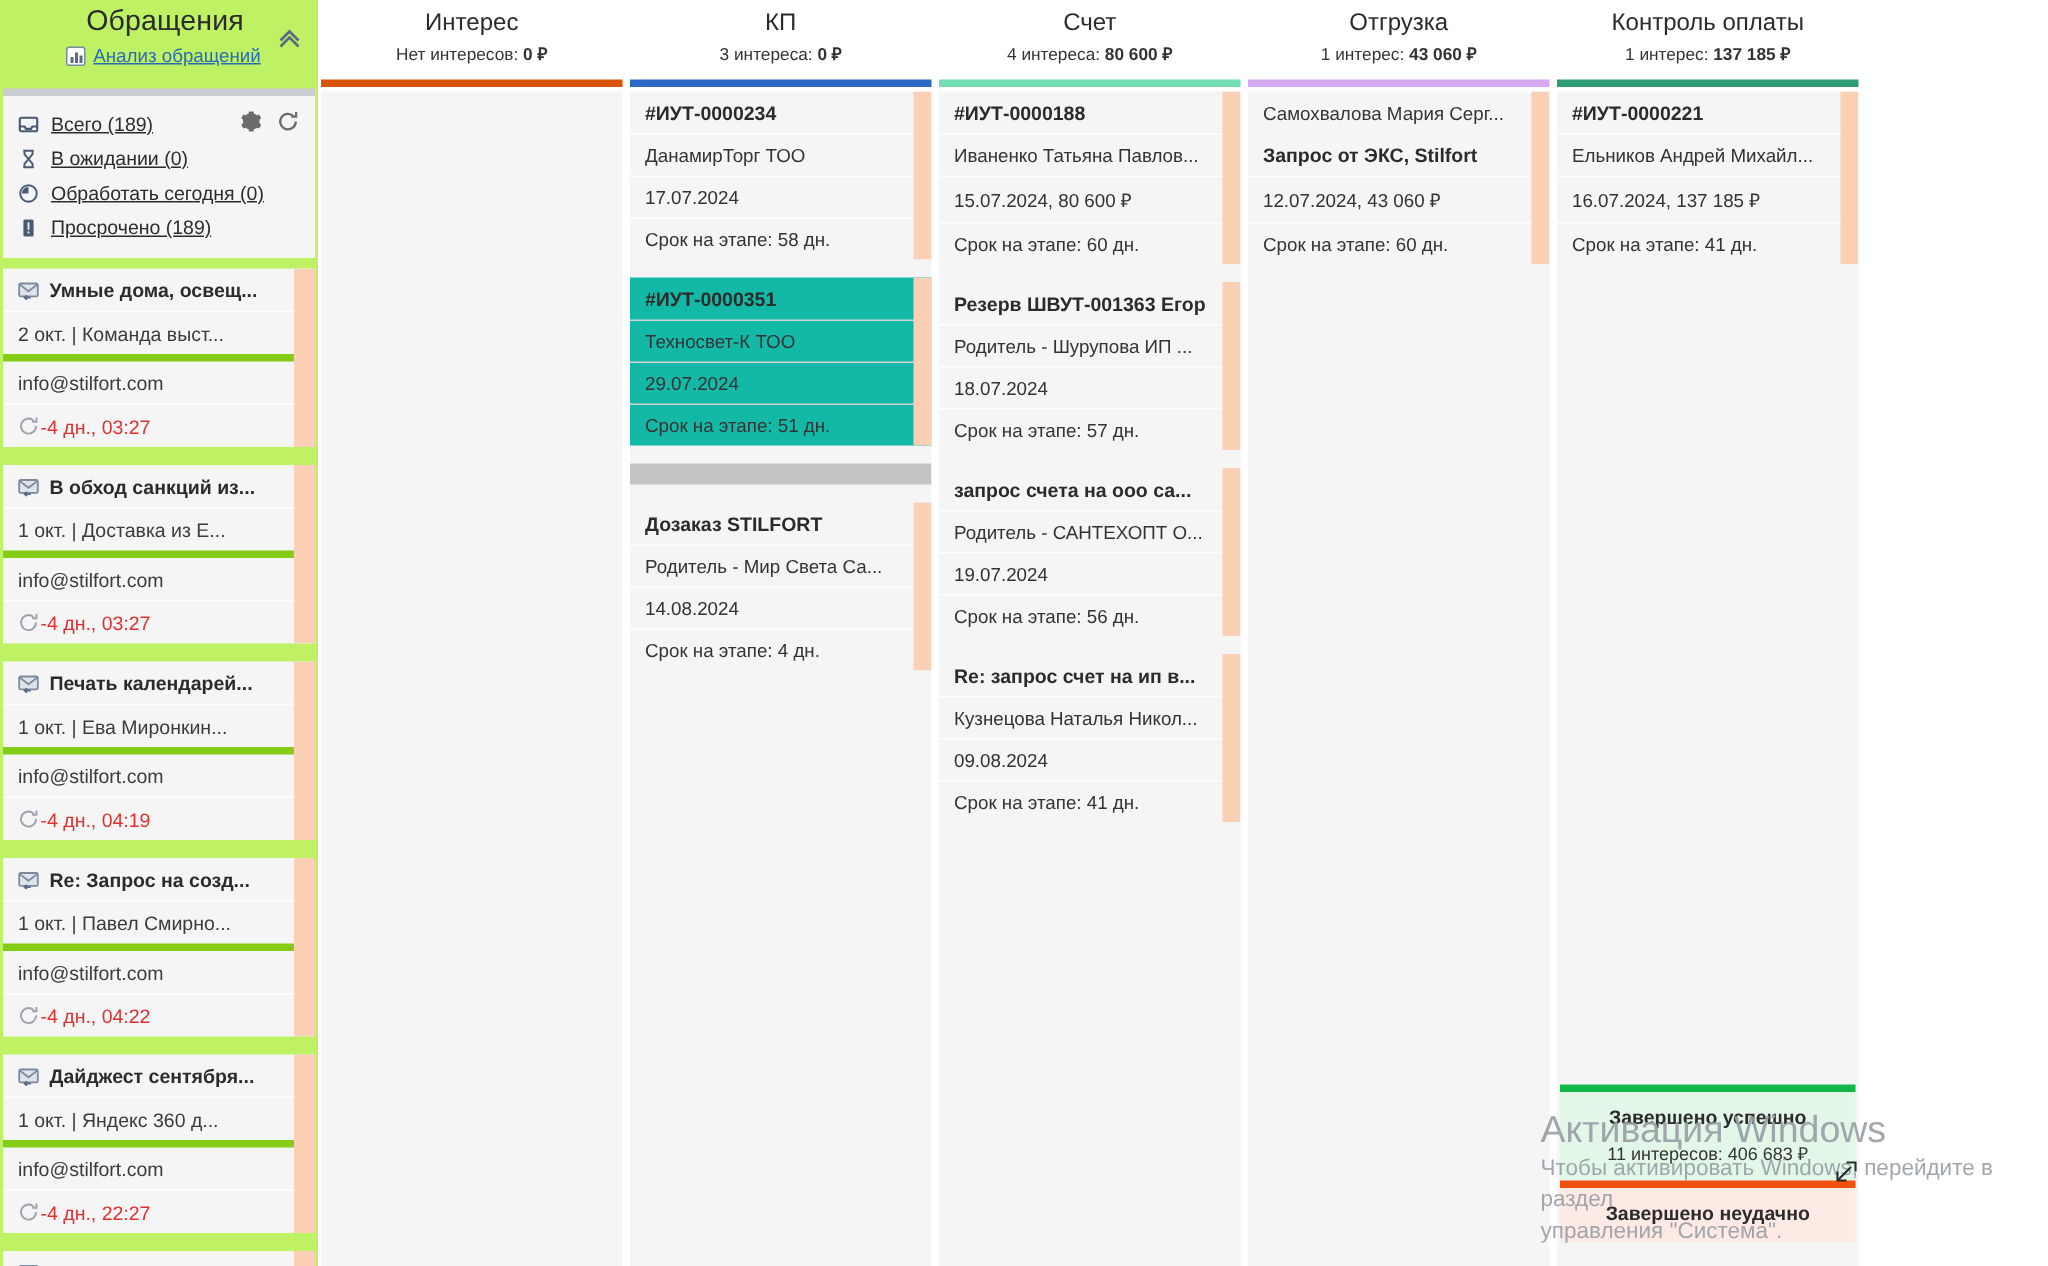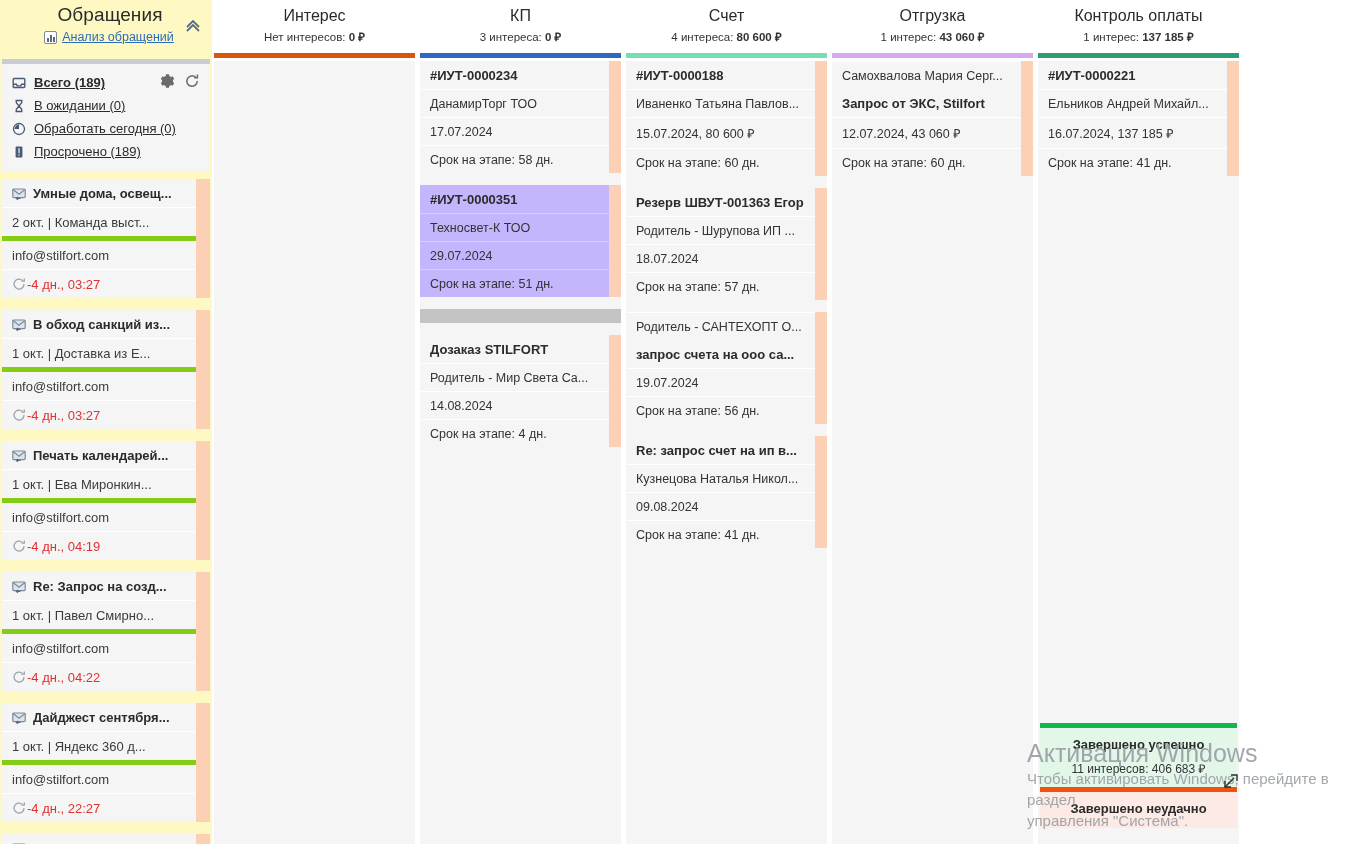--- a/index.html
+++ b/index.html
@@ -8,21 +8,21 @@
     font-family: "Liberation Sans", sans-serif;
     background: #ffffff;
     overflow: hidden;
     color: #24292e;
   }
   #app { position: relative; width: 1365px; height: 844px; display: flex; }
 
   
   #sidebar {
     width: 212px; height: 844px;
-    background: #fef9c3;
+    background: #bef264;
     position: relative;
     flex: 0 0 212px;
     overflow: hidden;
   }
   .sb-head { position: relative; height: 56px; padding-top: 4px; }
   .sb-title {
     text-align: center; font-size: 19px; color: #2b2b2b;
     font-weight: 400; letter-spacing: .1px; padding-left: 8px;
   }
   .sb-collapse {
@@ -46,21 +46,21 @@
   .sb-sep { height: 5px; background: #c9ccd1; margin: 3px 2px 0 2px; }
 
   .sb-counters {
     background: #f5f5f5; padding: 7px 0 9px 0; margin: 0 2px; position: relative;
   }
   .sb-counter {
     display: flex; align-items: center; gap: 8px;
     padding: 4px 8px 4px 10px; font-size: 13px; cursor: pointer;
   }
   .sb-counter span.lbl { color: #2b2b2b; text-decoration: underline; font-weight: 400; }
-  .sb-counter.total span.lbl { font-weight: 700; }
+  .sb-counter.total span.lbl { font-weight: 400; }
   .ci { width: 14px; height: 14px; flex: 0 0 14px; color: #4a5a72; }
   .sb-tools { position: absolute; right: 10px; top: 9px; display: flex; gap: 9px; }
   .sb-tools .t { width: 16px; height: 16px; color: #6b6b6b; cursor: pointer; }
 
   
   .sb-list { margin-top: 7px; }
   .sb-item {
     position: relative; margin: 0 2px 12px 2px;
     background: #f5f5f5; cursor: pointer; overflow: hidden;
   }
@@ -104,21 +104,21 @@
     overflow: hidden; cursor: pointer;
   }
   .card .strip {
     position: absolute; right: 0; top: 0; bottom: 0; width: 12px; background: #fcd0b4;
   }
   .card .r {
     padding: 7px 20px 6px 10px; font-size: 12.5px; color: #333;
     white-space: nowrap; overflow: hidden; border-top: 1px solid #ffffff;
   }
   .card .r.first { border-top: none; font-weight: 700; color: #2b2b2b; font-size: 13px; }
-  .card.dragging { background: #c4b5fd; }
+  .card.dragging { background: #14b8a6; }
   .card.dragging .r { border-top-color: #d4d4d4; }
   .card.dragging .strip { background: #fcd0b4; }
   .drop-ghost { height: 14px; background: #c4c4c4; margin-bottom: 12px; }
 
   
   .terminal { position: absolute; left: 2px; right: 2px; }
   .term-accent { height: 5px; }
   .term-box { padding: 8px 10px 10px 10px; text-align: center; }
   .term-title { font-size: 13px; font-weight: 700; color: #2b2b2b; line-height: 18px; }
   .term-sum { font-size: 12px; color: #333; margin-top: 6px; }
@@ -388,22 +388,22 @@
           </div>
           <div class="card">
             <div class="strip"></div>
             <div class="r first">Резерв ШВУТ-001363 Егор</div>
             <div class="r">Родитель - Шурупова ИП ...</div>
             <div class="r">18.07.2024</div>
             <div class="r">Срок на этапе: 57 дн.</div>
           </div>
           <div class="card">
             <div class="strip"></div>
+            <div class="r first">запрос счета на ооо са...</div>
             <div class="r">Родитель - САНТЕХОПТ О...</div>
-            <div class="r first">запрос счета на ооо са...</div>
             <div class="r">19.07.2024</div>
             <div class="r">Срок на этапе: 56 дн.</div>
           </div>
           <div class="card">
             <div class="strip"></div>
             <div class="r first">Re: запрос счет на ип в...</div>
             <div class="r">Кузнецова Наталья Никол...</div>
             <div class="r">09.08.2024</div>
             <div class="r">Срок на этапе: 41 дн.</div>
           </div>

